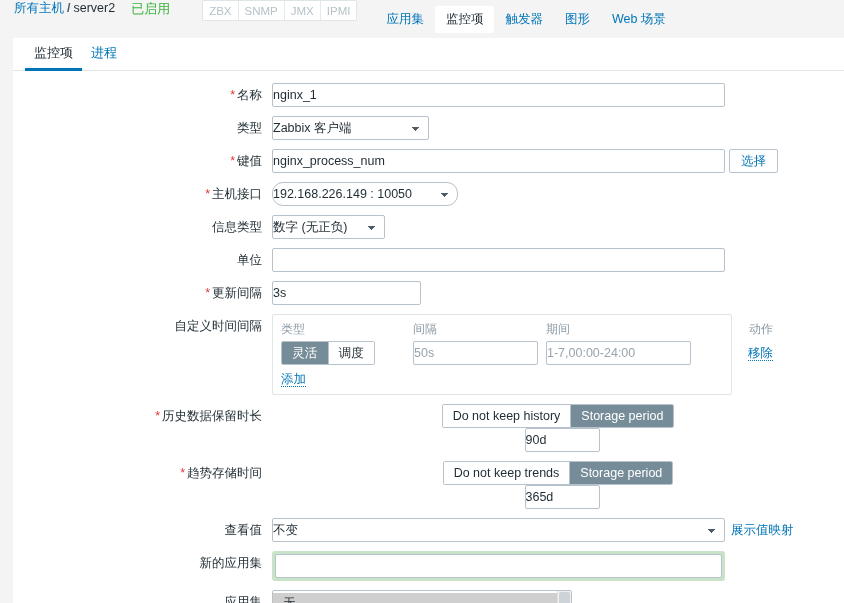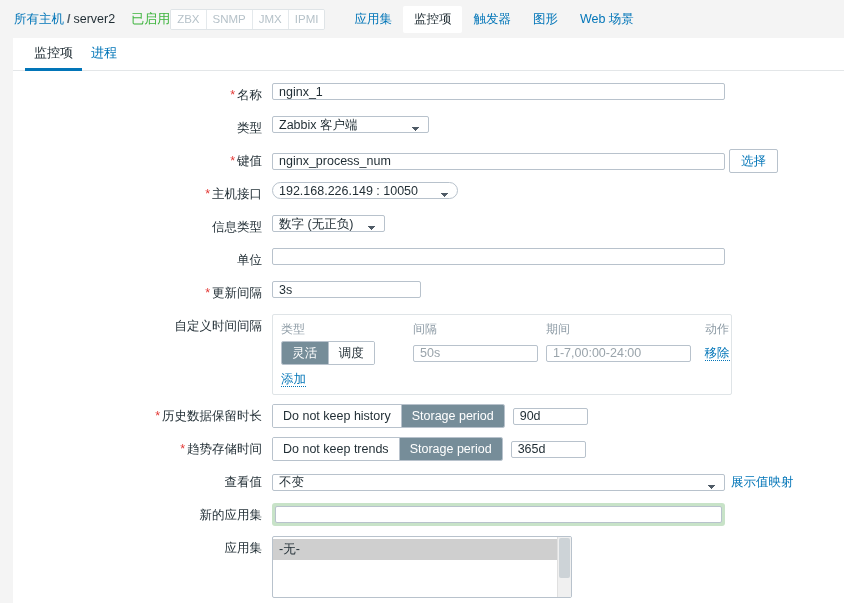--- a/index.html
+++ b/index.html
@@ -14,21 +14,20 @@
     font-size: 12px;
     color: #2c3e50;
     overflow: hidden;
   }
 
   
   .topbar {
     height: 38px;
     background: #f4f4f4;
     display: flex;
-    align-items: center;
     padding: 0 0 0 14px;
     box-sizing: border-box;
   }
   .breadcrumb {
     font-size: 12.5px;
     color: #0275b8;
     white-space: nowrap;
   }
   .breadcrumb .crumb-link {
     color: #0275b8;
@@ -44,21 +43,21 @@
     color: #1f2c33;
   }
   .status-enabled {
     color: #3db43d;
     font-size: 13px;
     margin-left: 16px;
     white-space: nowrap;
     cursor: pointer;
   }
   .iface-badges {
-    margin-left: 0;
+    margin-left: 32px;
     display: flex;
     border: 1px solid #dfe4e7;
     background: #ffffff;
     border-radius: 2px;
     overflow: hidden;
     height: 19px;
     align-items: stretch;
   }
   .iface-badge {
     display: flex;
@@ -157,23 +156,23 @@
   }
   .fld { flex: 1; min-width: 0; }
 
   input[type=text], select {
     font-family: "Liberation Sans", "DejaVu Sans", sans-serif;
     font-size: 12.5px;
     color: #1f2c33;
     border: 1px solid #b8c2cc;
     background: #ffffff;
     border-radius: 2px;
-    height: 17px;
-    box-sizing: border-box;
-    padding: 0 6px;
+    height: 24px;
+    box-sizing: border-box;
+    padding: 0 0;
     outline: none;
   }
   input[type=text]::placeholder { color: #9aa4ab; }
   select {
     padding-right: 20px;
     -webkit-appearance: none;
     -moz-appearance: none;
     appearance: none;
     background-image:
       linear-gradient(45deg, transparent 50%, #4f5b66 50%),
@@ -219,21 +218,21 @@
     box-sizing: border-box;
   }
   .iv-head, .iv-row {
     display: flex;
     align-items: center;
   }
   .iv-head { margin-bottom: 3px; }
   .iv-c1 { width: 132px; flex: none; }
   .iv-c2 { width: 133px; flex: none; }
   .iv-c3 { width: 151px; flex: none; }
-  .iv-c4 { width: 40px; flex: none; text-align: center; }
+  .iv-c4 { width: 40px; flex: none; text-align: right; margin-left: 36px; }
   .iv-head span {
     font-size: 12px;
     color: #8d9ba5;
   }
   .toggle {
     display: flex;
     border: 1px solid #b8c2cc;
     border-radius: 2px;
     overflow: hidden;
     height: 24px;
@@ -284,21 +283,21 @@
     font-size: 12.5px;
     color: #1f2c33;
     background: #fff;
     padding: 0 10px;
     cursor: pointer;
     border-right: 1px solid #b8c2cc;
     white-space: nowrap;
   }
   .ht-toggle .tg:last-child { border-right: none; }
   .ht-toggle .tg.sel { background: #768d99; color: #fff; }
-  .ht-inline { display: flex; align-items: center; }
+  .ht-inline { display: flex; align-items: center; flex-direction: column; }
   .in-ht { width: 75px; margin-left: 8px; }
 
   .focus-wrap {
     display: inline-block;
     padding: 3px;
     background: #c8e3c8;
     border-radius: 3px;
     line-height: 0;
   }
   .in-newapp {

